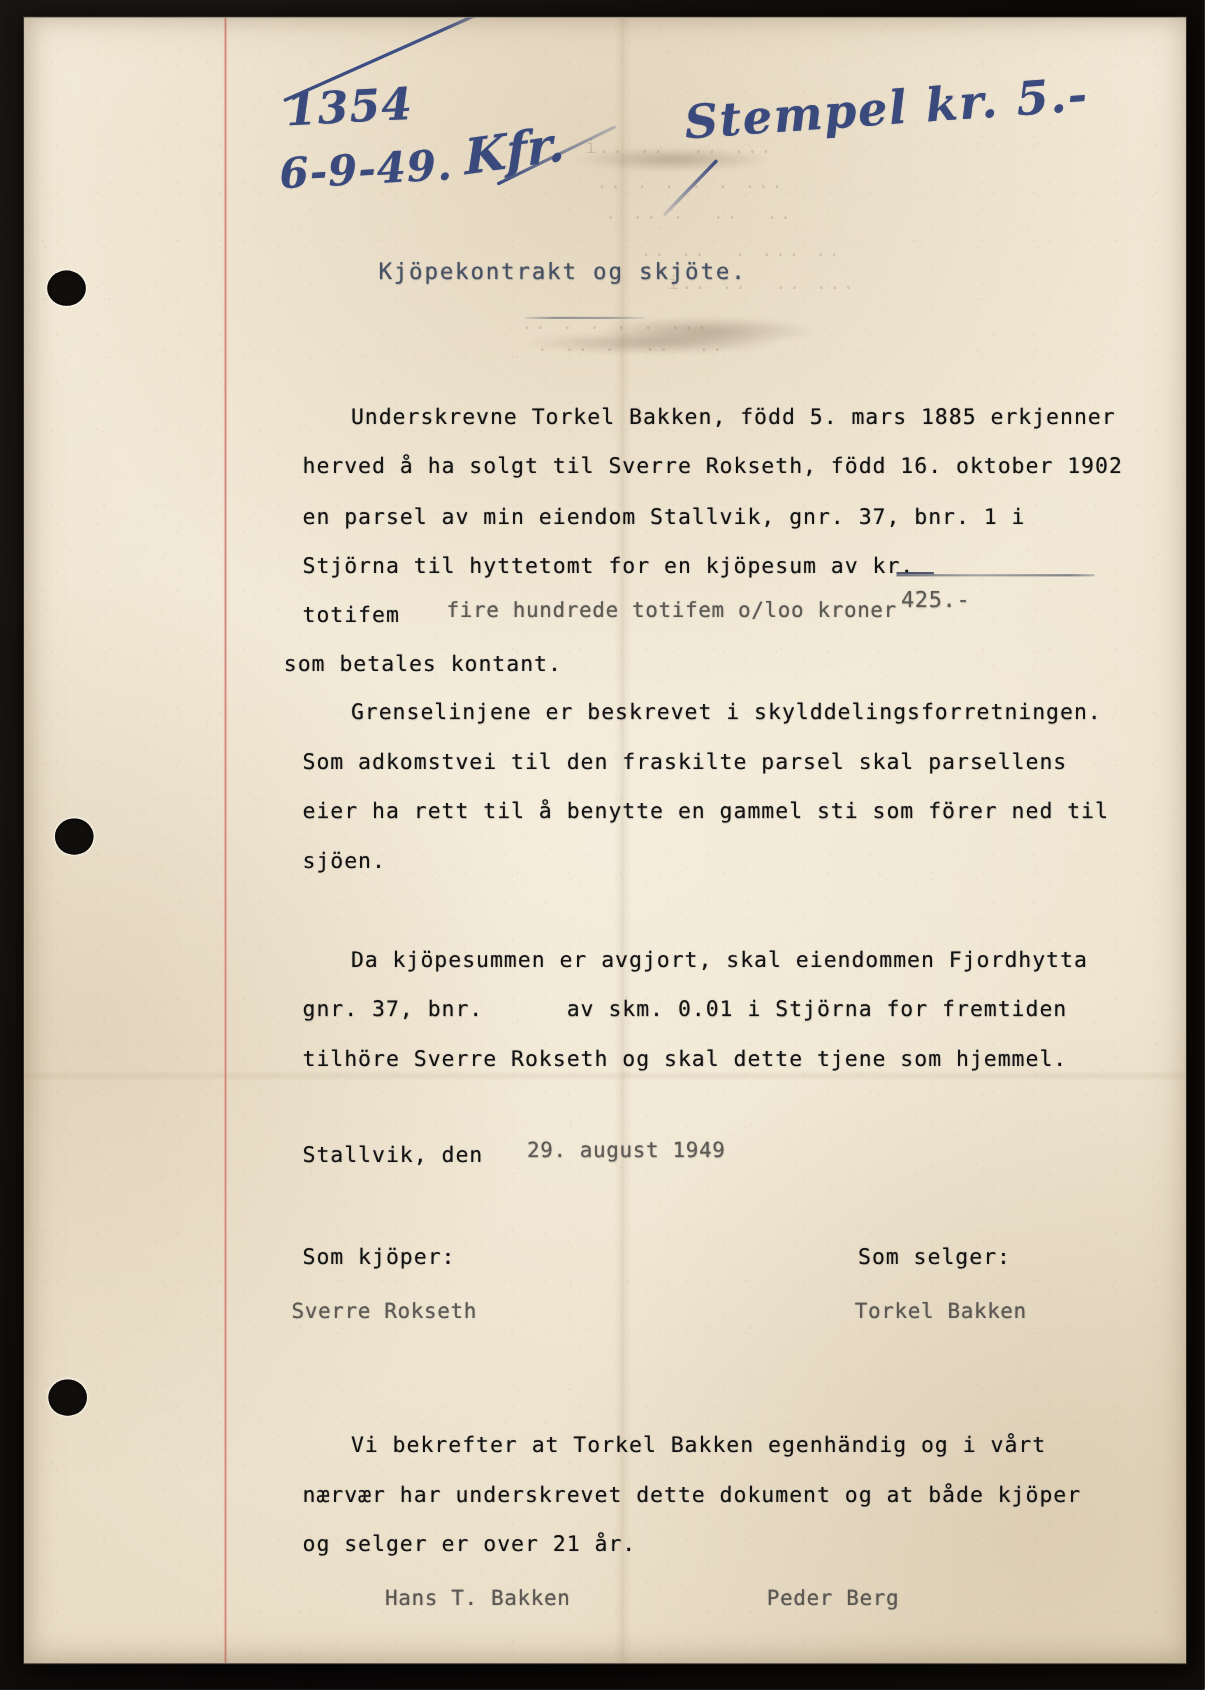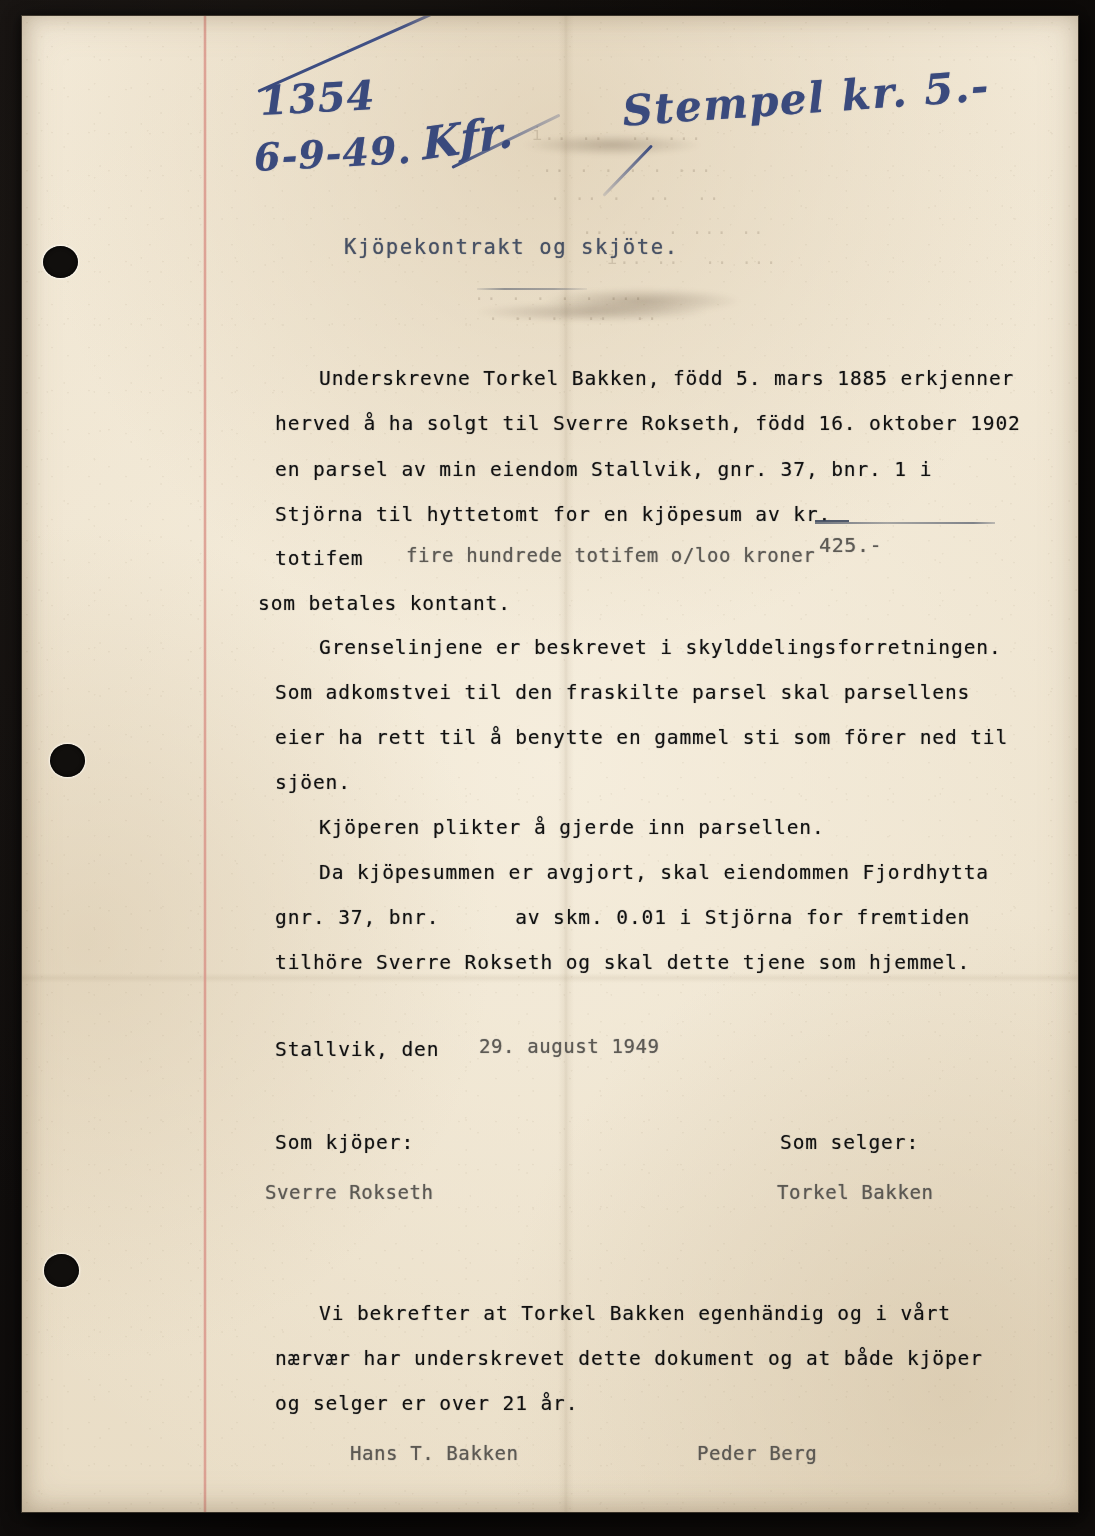--- a/index.html
+++ b/index.html
@@ -324,21 +324,20 @@
       <div class="tl" style="left:253px; top:533px;">totifem</div>
       <div class="tl inkfill" style="left:384px; top:530px;">fire hundrede totifem o/loo kroner</div>
 
       <div class="tl" style="left:236px; top:578px;">som betales kontant.</div>
 
       <div class="tl" style="left:297px; top:622px;">Grenselinjene er beskrevet i skylddelingsforretningen.</div>
       <div class="tl" style="left:253px; top:667px;">Som adkomstvei til den fraskilte parsel skal parsellens</div>
       <div class="tl" style="left:253px; top:712px;">eier ha rett til å benytte en gammel sti som förer ned til</div>
       <div class="tl" style="left:253px; top:757px;">sjöen.</div>
 
-      <div class="tl" style="left:297px; top:802px;">Kjöperen plikter å gjerde inn parsellen.</div>
 
       <div class="tl" style="left:297px; top:847px;">Da kjöpesummen er avgjort, skal eiendommen Fjordhytta</div>
       <div class="tl" style="left:253px; top:892px;">gnr. 37, bnr.      av skm. 0.01 i Stjörna for fremtiden</div>
       <div class="tl" style="left:253px; top:937px;">tilhöre Sverre Rokseth og skal dette tjene som hjemmel.</div>
 
       <div class="tl" style="left:253px; top:1024px;">Stallvik, den</div>
       <div class="tl inkfill" style="left:457px; top:1021px;">29. august 1949</div>
 
       <div class="tl" style="left:253px; top:1117px;">Som kjöper:</div>
       <div class="tl" style="left:758px; top:1117px;">Som selger:</div>

